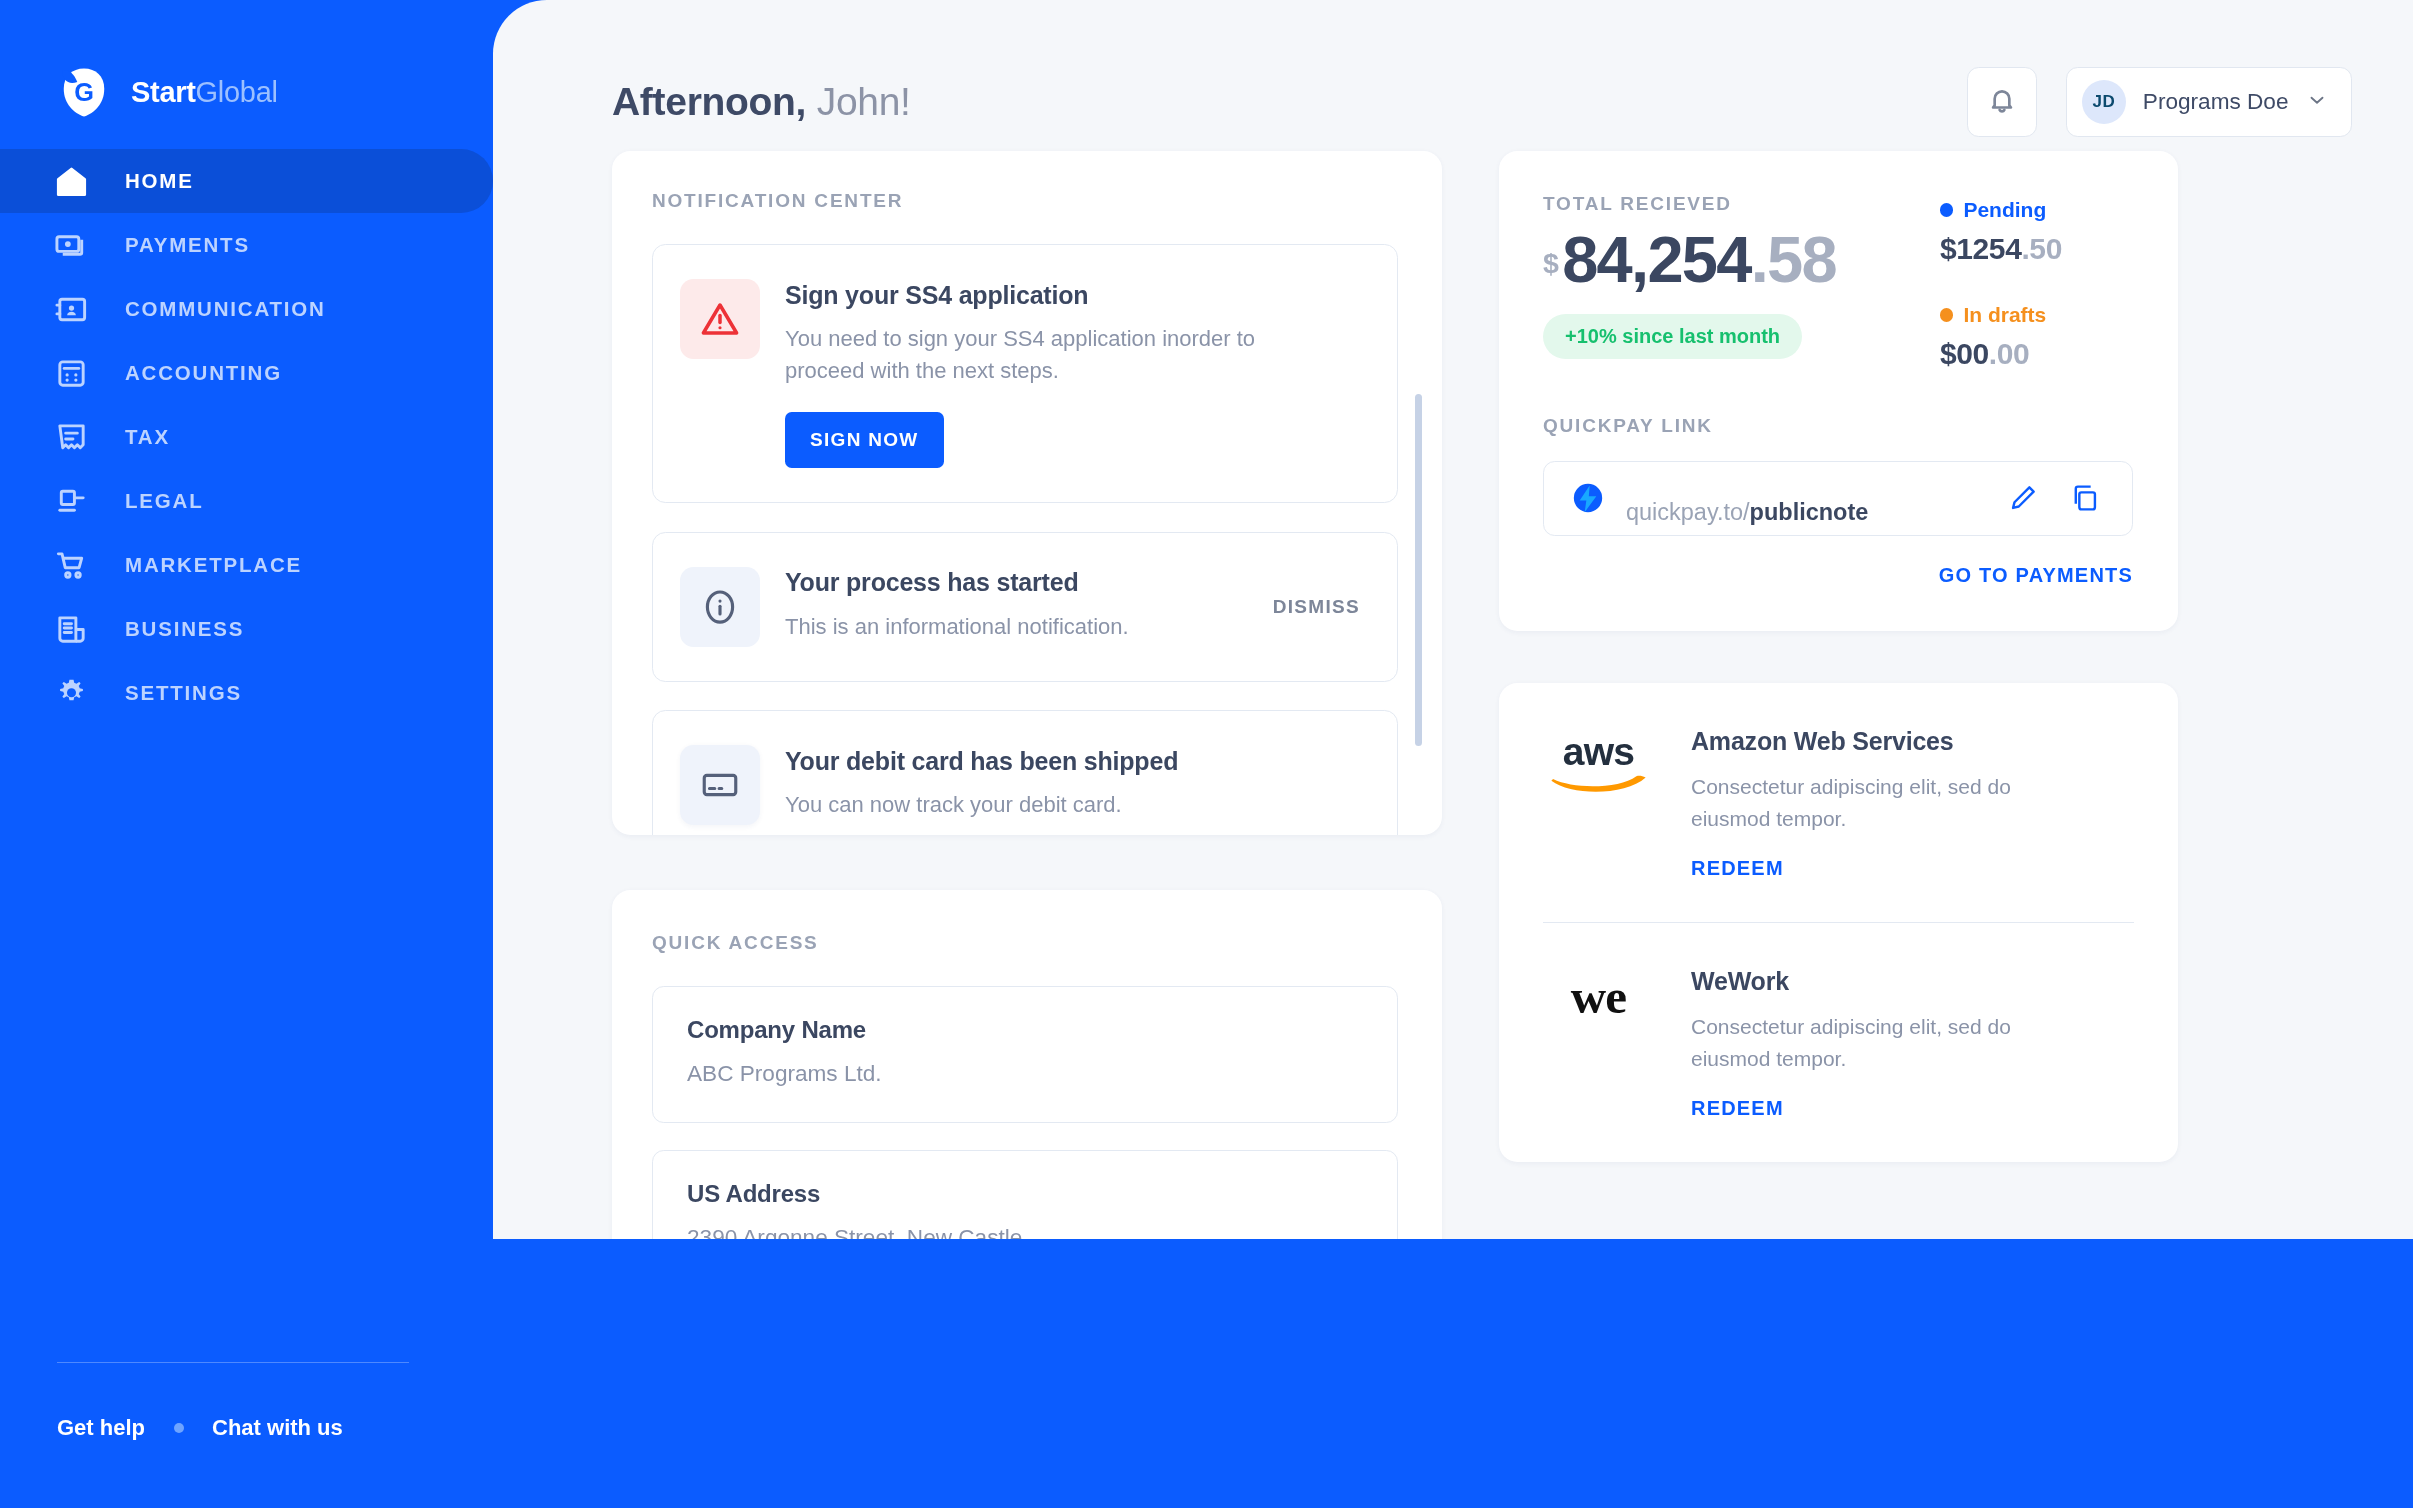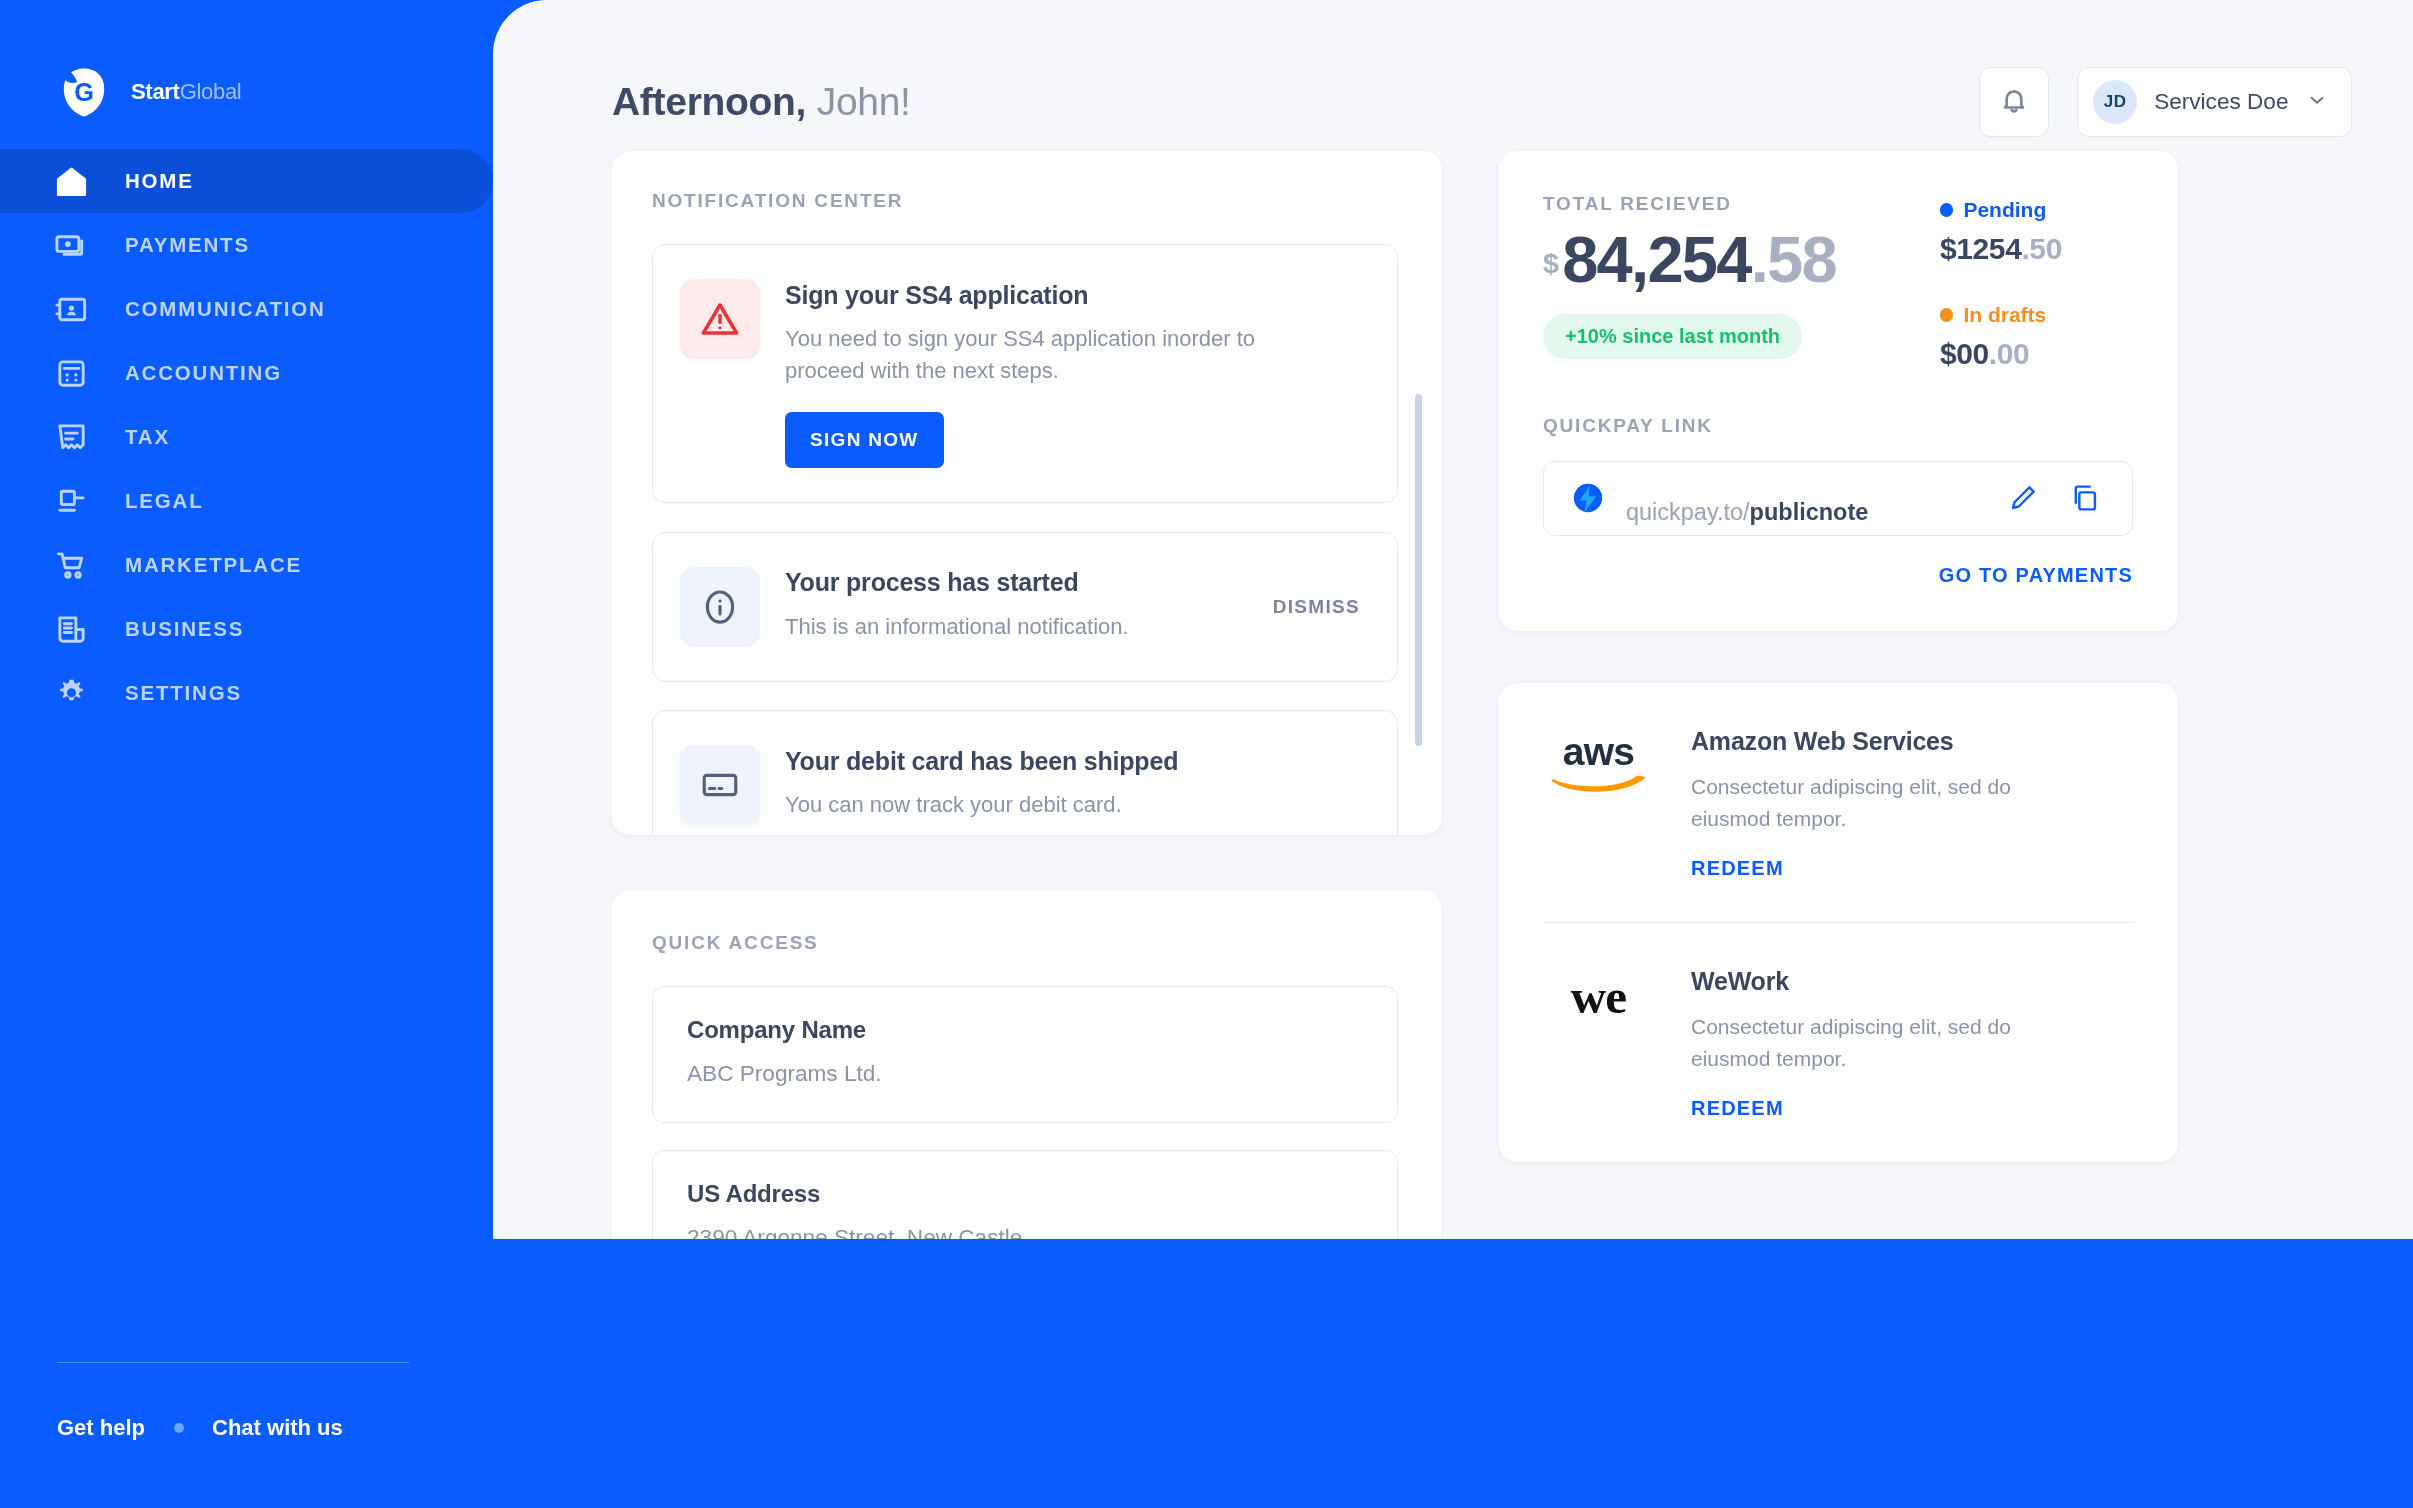--- a/index.html
+++ b/index.html
@@ -23,21 +23,21 @@
     display: flex; align-items: center;
     gap: 20px;
     padding: 50px 0 0 57px;
     height: 134px;
   }
   #brand-mark {
     position: relative;
     width: 54px; height: 54px;
   }
   #brand-text {
-    font-size: 22px; font-weight: 700; letter-spacing: -0.3px;
+    font-size: 29px; font-weight: 700; letter-spacing: -0.3px;
     white-space: nowrap;
   }
   #brand-text .b1 { color: #FFFFFF; }
   #brand-text .b2 { color: #9CC0FF; font-weight: 400; }
 
   #nav { margin-top: 15px; }
   .nav-item {
     position: relative;
     display: flex; align-items: center;
     height: 64px;
@@ -493,21 +493,21 @@
         <div id="bell-btn">
           <span>
             <svg width="32" height="32" viewBox="0 0 24 24" fill="none" stroke="#7D8699" stroke-width="2" stroke-linejoin="round" stroke-linecap="round">
               <path d="M6.5 16 V11 a5.5 5.5 0 0 1 11 0 v5 l1.2 1.6 H5.3 Z"></path>
               <path d="M10.2 19.4 a2 2 0 0 0 3.6 0"></path>
             </svg>
           </span>
         </div>
         <div id="user-chip">
           <span id="avatar">JD</span>
-          <span id="user-name">Services Doe</span>
+          <span id="user-name">Programs Doe</span>
           <span>
             <svg width="22" height="22" viewBox="0 0 24 24" fill="none" stroke="#6C7586" stroke-width="2" stroke-linecap="round" stroke-linejoin="round">
               <path d="M6 9.5 L12 15 L18 9.5"></path>
             </svg>
           </span>
         </div>
       </div>
     </header>
 
     <section id="content">

